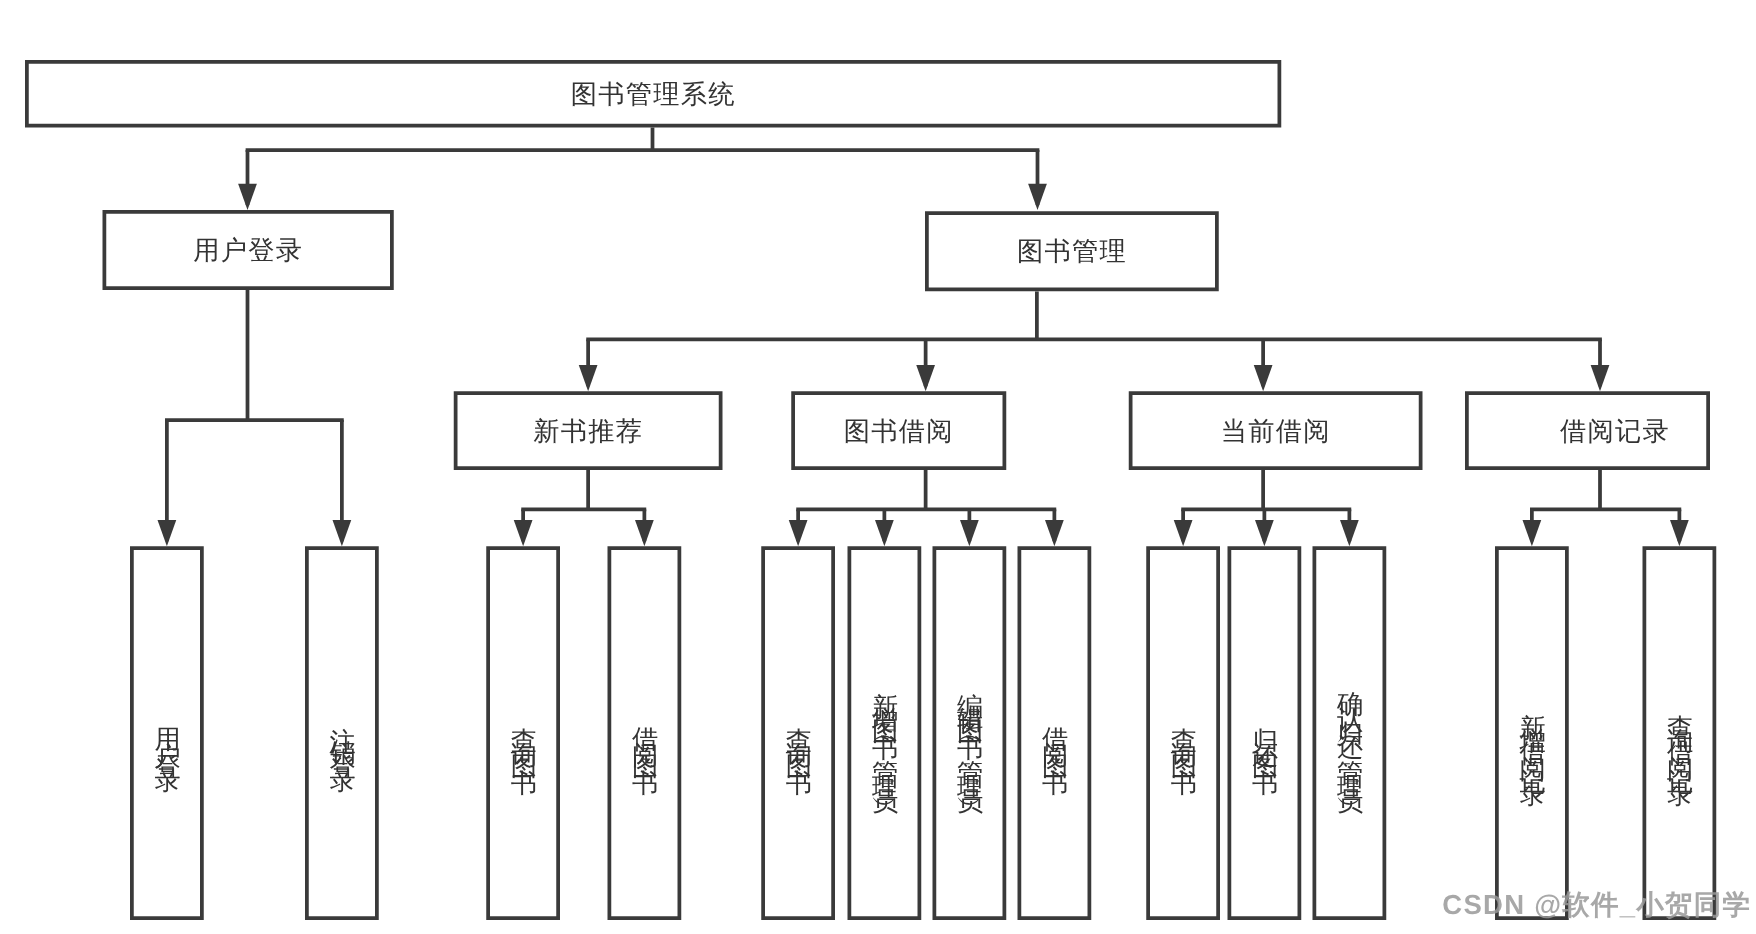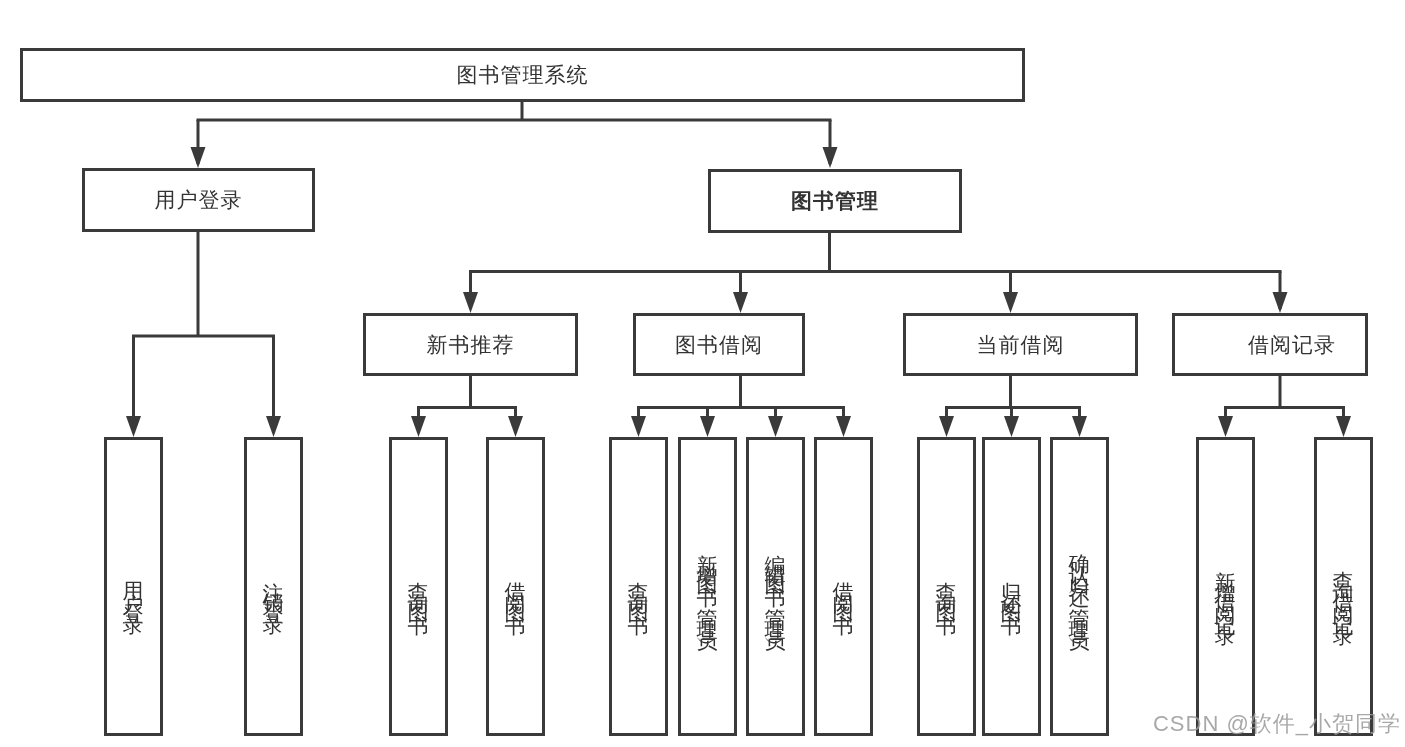--- a/index.html
+++ b/index.html
@@ -56,21 +56,21 @@
     text-orientation: mixed;
     line-height: 1;
     letter-spacing: 11px;
     font-size: 21px;
     color: var(--text);
   }
 
   
   .n-root   { left: 20px;   top: 14px;  width: 1005px; height: 54px; margin-top: 34px; }
   .n-l2a    { left: 82px;   top: 168px; width: 233px;  height: 64px; }
-  .n-l2b    { left: 708px;  top: 169px; width: 254px;  height: 64px; font-weight: bold; }
+  .n-l2b    { left: 740px;  top: 169px; width: 235px;  height: 64px; }
   .n-l3a    { left: 363px;  top: 313px; width: 215px;  height: 63px; }
   .n-l3b    { left: 633px;  top: 313px; width: 172px;  height: 63px; }
   .n-l3c    { left: 903px;  top: 313px; width: 235px;  height: 63px; }
   .n-l3d    { left: 1172px; top: 313px; width: 196px;  height: 63px; padding-left: 44px; }
 
   
   .vbox { top: 437px; width: 59px; height: 299px; }
   .n-g1a { left: 104px; }
   .n-g1b { left: 244px; }
   .n-g2a { left: 389px; }
@@ -88,20 +88,21 @@
   .watermark {
     position: absolute;
     right: 4px;
     top: 709px;
     z-index: 3;
     font-size: 22px;
     color: var(--watermark);
     opacity: 0.85;
     letter-spacing: 1px;
     white-space: nowrap;
+    font-weight: bold;
   }
 </style>
 </head>
 <body>
 
 <div class="canvas">
 
   <svg class="connectors" viewBox="0 0 1405 747" aria-hidden="true">
 
     <g>

